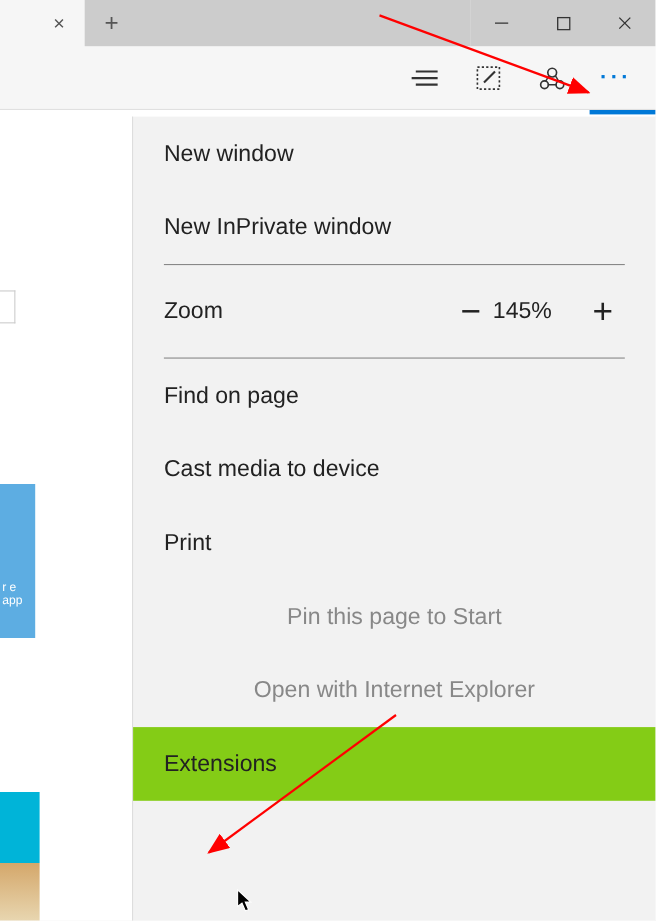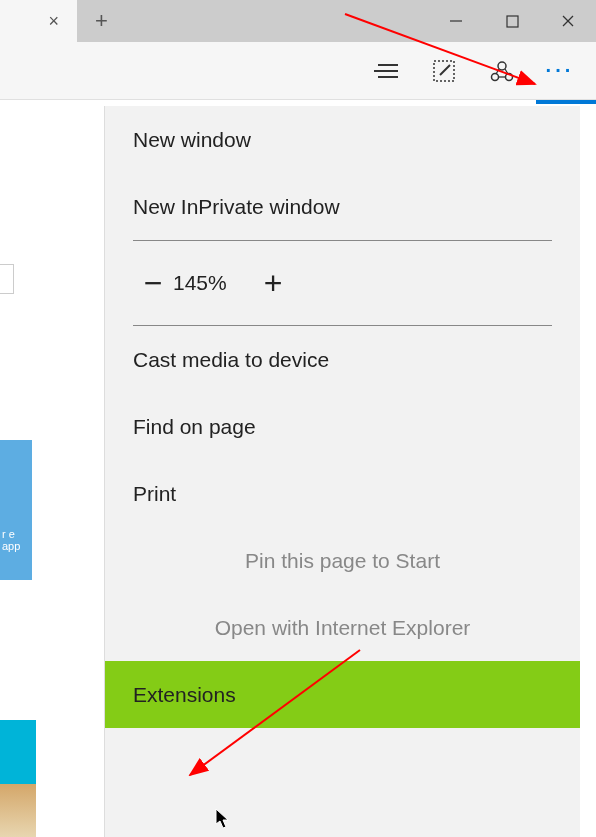--- a/index.html
+++ b/index.html
@@ -99,21 +99,21 @@
   .left-frag3 {
     position: absolute;
     left: 0; top: 620px;
     width: 36px; height: 117px;
     background: linear-gradient(#00b4d8 0%, #00b4d8 55%, #d4a76a 55%, #e8d6b0 100%);
   }
   
   .menu-panel {
     position: absolute;
     top: 6px;
-    right: 16px;
+    right: 0;
     width: 476px;
     bottom: 0;
     background: #f2f2f2;
     border-left: 1px solid #ddd;
   }
   .menu-item {
     padding: 0 28px;
     height: 67px;
     display: flex;
     align-items: center;
@@ -227,30 +227,31 @@
 
   <div class="menu-panel">
     <div class="menu-item">
       <span>New window</span>
     </div>
     <div class="menu-item">
       <span>New InPrivate window</span>
     </div>
     <hr class="menu-sep">
     <div class="zoom-row">
+      <span class="zoom-label">Zoom</span>
       <span class="zoom-minus">−</span>
       <span class="zoom-value">145%</span>
       <span class="zoom-plus">+</span>
     </div>
     <hr class="menu-sep">
     <div class="menu-item">
+      <span>Find on page</span>
+    </div>
+    <div class="menu-item">
       <span>Cast media to device</span>
-    </div>
-    <div class="menu-item">
-      <span>Find on page</span>
     </div>
     <div class="menu-item">
       <span>Print</span>
     </div>
     <div class="menu-item disabled">
       <span>Pin this page to Start</span>
     </div>
     <div class="menu-item disabled">
       <span>Open with Internet Explorer</span>
     </div>

